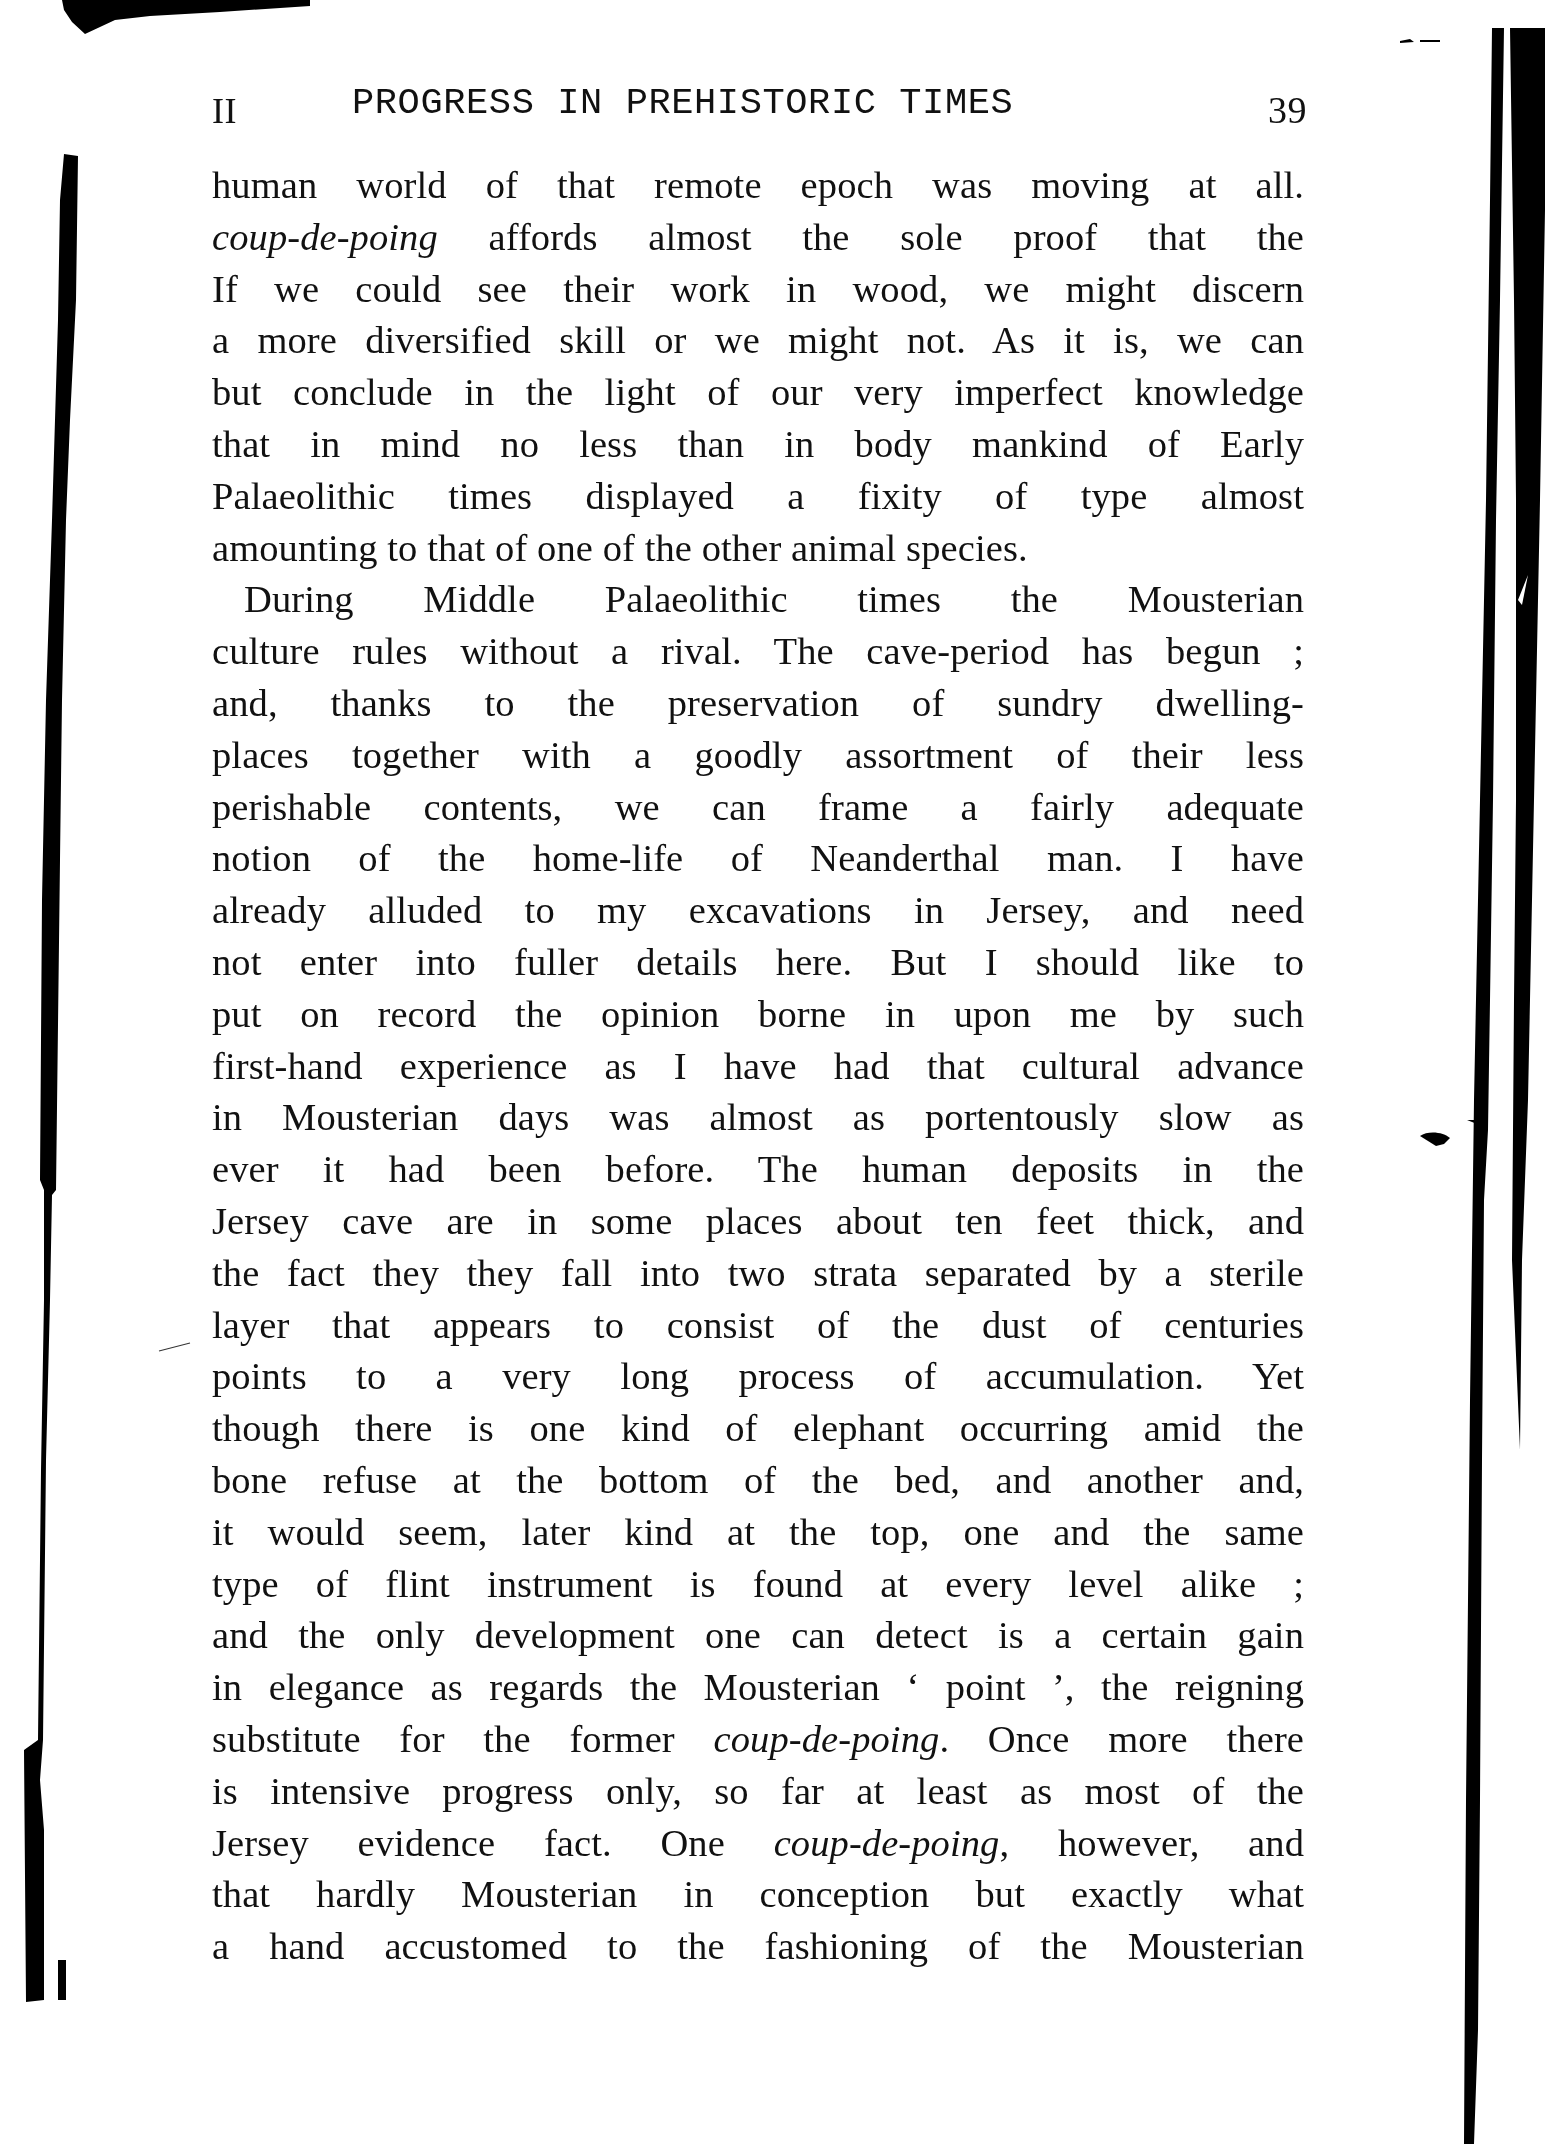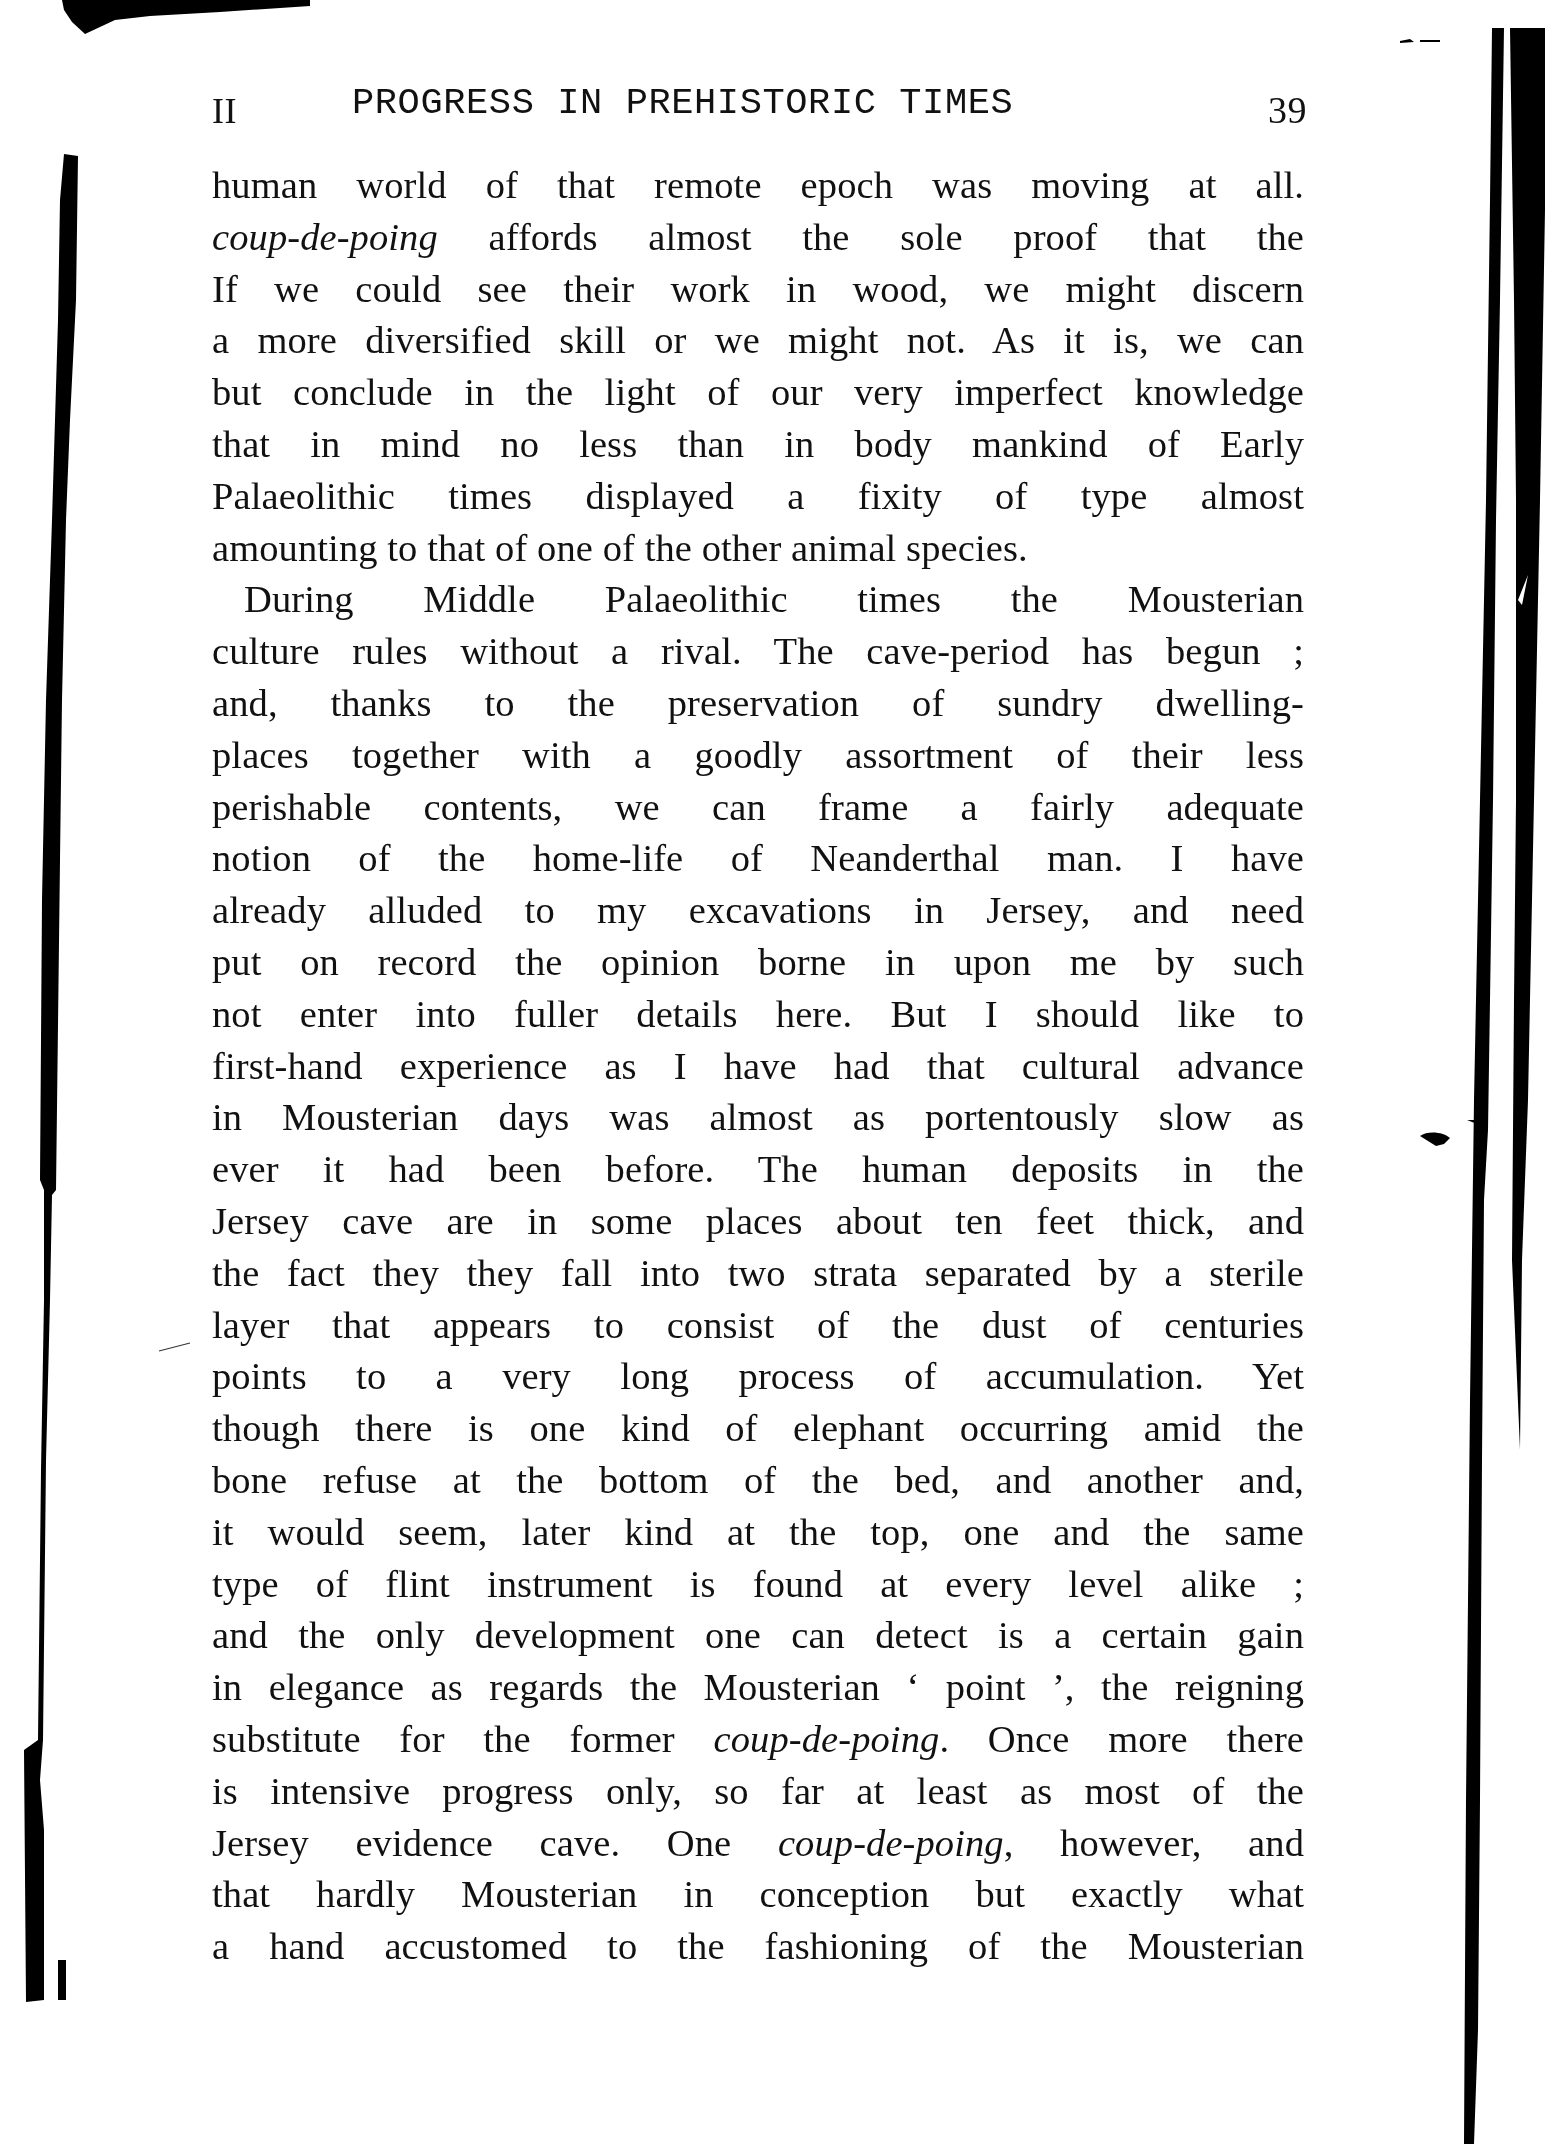--- a/index.html
+++ b/index.html
@@ -89,35 +89,35 @@
         <div class="line last-of-para"><span>amounting to that of one of the other animal species.</span></div>
       </div>
       <div>
         <div class="line indent"><span>During Middle Palaeolithic times the Mousterian</span></div>
         <div class="line"><span>culture rules without a rival.  The cave-period has begun ;</span></div>
         <div class="line"><span>and, thanks to the preservation of sundry dwelling-</span></div>
         <div class="line"><span>places together with a goodly assortment of their less</span></div>
         <div class="line"><span>perishable contents, we can frame a fairly adequate</span></div>
         <div class="line"><span>notion of the home-life of Neanderthal man.  I have</span></div>
         <div class="line"><span>already alluded to my excavations in Jersey, and need</span></div>
+        <div class="line"><span>not enter into fuller details here.  But I should like to</span></div>
         <div class="line"><span>put on record the opinion borne in upon me by such</span></div>
-        <div class="line"><span>not enter into fuller details here.  But I should like to</span></div>
         <div class="line"><span>first-hand experience as I have had that cultural advance</span></div>
         <div class="line"><span>in Mousterian days was almost as portentously slow as</span></div>
         <div class="line"><span>ever it had been before.  The human deposits in the</span></div>
         <div class="line"><span>Jersey cave are in some places about ten feet thick, and</span></div>
         <div class="line"><span>the fact they they fall into two strata separated by a sterile</span></div>
         <div class="line"><span>layer that appears to consist of the dust of centuries</span></div>
         <div class="line"><span>points to a very long process of accumulation.  Yet</span></div>
         <div class="line"><span>though there is one kind of elephant occurring amid the</span></div>
         <div class="line"><span>bone refuse at the bottom of the bed, and another and,</span></div>
         <div class="line"><span>it would seem, later kind at the top, one and the same</span></div>
         <div class="line"><span>type of flint instrument is found at every level alike ;</span></div>
         <div class="line"><span>and the only development one can detect is a certain gain</span></div>
         <div class="line"><span>in elegance as regards the Mousterian ‘ point ’, the reigning</span></div>
         <div class="line"><span>substitute for the former </span><span class="it">coup-de-poing</span><span>.  Once more there</span></div>
         <div class="line"><span>is intensive progress only, so far at least as most of the</span></div>
-        <div class="line"><span>Jersey evidence cave.  One </span><span class="it">coup-de-poing</span><span>, however, and</span></div>
+        <div class="line"><span>Jersey evidence fact.  One </span><span class="it">coup-de-poing</span><span>, however, and</span></div>
         <div class="line"><span>that hardly Mousterian in conception but exactly what</span></div>
         <div class="line"><span>a hand accustomed to the fashioning of the Mousterian</span></div>
       </div>
     </div>
 </div>
 
 </body></html>

